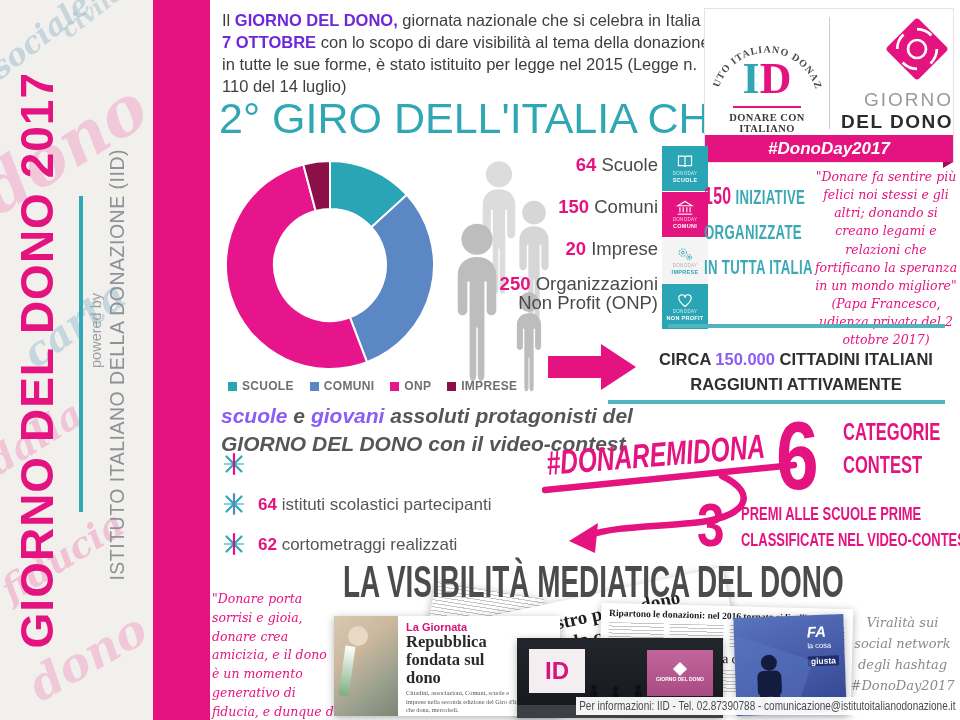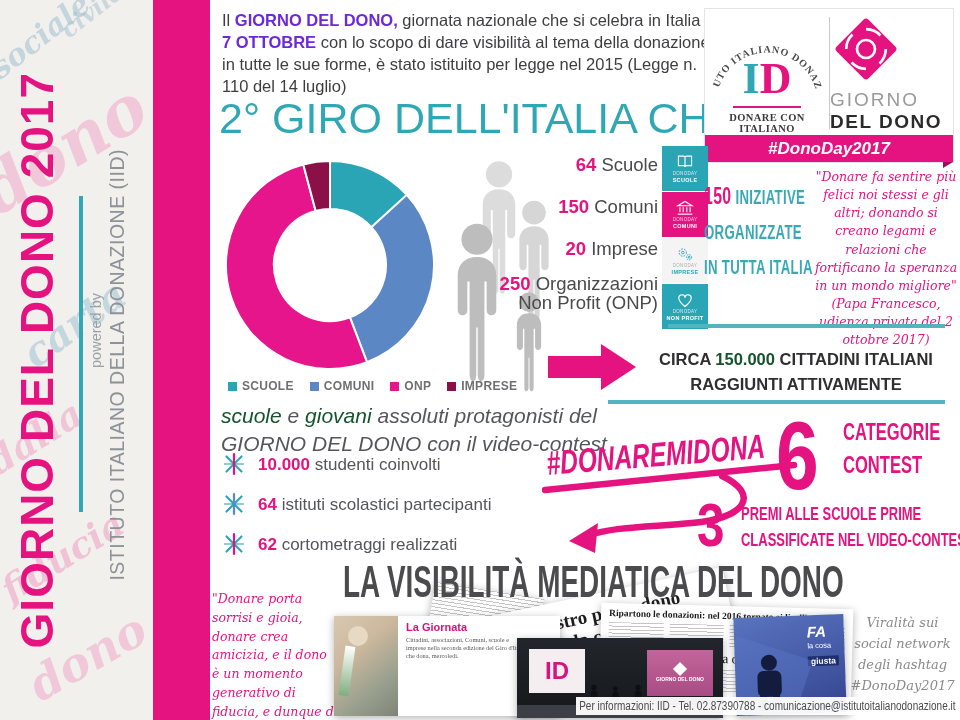--- a/index.html
+++ b/index.html
@@ -10,32 +10,32 @@
   .sidebar{position:absolute;left:0;top:0;width:153px;height:720px;background:#f2f0ec;overflow:hidden;}
   .wm{position:absolute;font-family:"DejaVu Serif",serif;font-style:italic;font-weight:bold;white-space:nowrap;pointer-events:none;}
   .vwrap{position:absolute;display:flex;align-items:center;justify-content:center;}
   .vtext{writing-mode:vertical-rl;transform:rotate(180deg);white-space:nowrap;}
   .side-title{font-size:46px;font-weight:800;color:#e5137f;letter-spacing:1px;}
   .side-rule{position:absolute;left:79px;top:196px;width:4px;height:316px;background:#2fa7b4;}
   .side-powered{font-size:14.5px;color:#9aa1a6;}
   .side-org{font-size:19.5px;color:#8c9298;letter-spacing:.5px;}
   .magbar{position:absolute;left:153px;top:0;width:57px;height:720px;background:#e5137f;}
   
-  .mag{color:#14532d;}
+  .mag{color:#8b5cf6;}
   .cond{transform-origin:0 0;display:inline-block;white-space:nowrap;}
   .hr-teal{position:absolute;height:3.5px;background:#53b4bf;}
   
   .intro{font-size:16.5px;line-height:1.33;color:#3e3e40;}
   .intro b{color:#6d28d9;}
   .main-title{font-size:43px;color:#2fa7b4;white-space:nowrap;transform:scaleX(.73);transform-origin:0 0;}
   
   .logo-card{position:absolute;left:704px;top:8px;width:250px;height:155px;background:#fff;border:1px solid #e4e4e4;box-sizing:border-box;}
   .logo-left{position:absolute;left:0;top:0;width:124px;height:126px;text-align:center;}
   .logo-divider{position:absolute;left:124px;top:8px;width:1px;height:112px;background:#c9c9c9;}
-  .logo-right{position:absolute;left:125px;top:4px;width:123px;height:122px;text-align:left;}
+  .logo-right{position:absolute;left:125px;top:4px;width:123px;height:122px;text-align:right;}
   .logo-tagline{font-family:"Liberation Serif",serif;font-weight:bold;font-size:10.5px;color:#3a3a3a;letter-spacing:.4px;}
   .brand1{font-size:19px;color:#9a9a9a;letter-spacing:2px;}
   .brand2{font-size:19px;color:#2b2b2b;font-weight:700;letter-spacing:1.5px;}
   .ribbon{position:absolute;left:0;top:126px;width:100%;height:27px;background:#e5137f;display:flex;align-items:center;justify-content:center;}
   .ribbon span{color:#fff;font-weight:800;font-style:italic;font-size:17px;}
   .ribbon i{position:absolute;right:0;bottom:-6px;border-style:solid;border-width:6px 10px 0 0;border-color:#9e0d59 transparent transparent transparent;}
   
   .legend{position:absolute;left:228px;top:379px;display:flex;gap:16px;align-items:center;}
   .legend .li{display:flex;gap:5px;align-items:center;font-size:12px;color:#6f6f71;font-weight:700;letter-spacing:.3px;}
   .legend .sq{width:9px;height:9px;display:inline-block;}
@@ -46,21 +46,21 @@
   .badge .l2{font-size:5.5px;font-weight:700;letter-spacing:.3px;}
   
   .initiatives{font-size:20px;color:#3aa9b4;line-height:35px;font-weight:700;letter-spacing:.5px;}
   .initiatives .num{font-size:24px;color:#e5137f;}
   .script{font-family:"DejaVu Serif",serif;font-style:italic;}
   .pope{font-size:12.5px;line-height:1.45;color:#e5137f;text-align:center;}
   .reach{font-size:16.5px;font-weight:700;color:#2f2f31;text-align:center;line-height:25px;}
   .arrow-right .shaft{position:absolute;left:0;top:12px;width:55px;height:22px;background:#e5137f;}
   .arrow-right .head{position:absolute;left:53px;top:0;width:0;height:0;border-top:23px solid transparent;border-bottom:23px solid transparent;border-left:35px solid #e5137f;}
   
-  .protag{font-style:italic;font-size:21px;color:#55565a;line-height:28px;white-space:nowrap;transform:scaleX(.78);transform-origin:0 0;}
+  .protag{font-style:italic;font-size:21px;color:#55565a;line-height:28px;white-space:nowrap;transform:scaleX(.78);transform-origin:0 0;font-weight:bold;}
   .bullet-text{font-size:17px;color:#55565a;white-space:nowrap;}
   .bullet-text b{color:#e5137f;}
   
   .bignum{color:#e5137f;font-weight:700;}
   .pinkcaps{color:#e5137f;font-weight:700;white-space:nowrap;}
   .hashtag{color:#e5137f;font-weight:800;font-style:italic;font-size:34px;white-space:nowrap;}
   
   .media-title{font-size:45px;font-weight:800;color:#4b4b4d;white-space:nowrap;transform:scaleX(.62);transform-origin:0 0;z-index:2;}
   .matta{font-size:12.5px;line-height:1.5;color:#e5137f;}
   .clip{position:absolute;background:#fff;box-shadow:0 2px 8px rgba(0,0,0,.3);box-sizing:border-box;}
@@ -262,21 +262,20 @@
   </div>
 
   <svg class="abs" style="left:222px;top:452px" width="24" height="24" viewBox="0 0 24 24">
       <line x1="2" y1="12" x2="22" y2="12" stroke="#8ccdd6" stroke-width="2"></line>
       <g stroke="#2fa7b4" stroke-width="2.2" stroke-linecap="round">
         <line x1="4.5" y1="4.5" x2="19.5" y2="19.5"></line>
         <line x1="19.5" y1="4.5" x2="4.5" y2="19.5"></line>
       </g>
       <line x1="12" y1="2" x2="12" y2="22" stroke="#e5137f" stroke-width="2.2" stroke-linecap="round"></line>
     </svg>
-  <div class="abs bullet-text" style="left:258px;top:455px"><b>10.000</b> <span>studenti coinvolti</span></div>
 
   <svg class="abs" style="left:222px;top:492px" width="24" height="24" viewBox="0 0 24 24">
       <line x1="2" y1="12" x2="22" y2="12" stroke="#8ccdd6" stroke-width="2"></line>
       <g stroke="#2fa7b4" stroke-width="2.2" stroke-linecap="round">
         <line x1="4.5" y1="4.5" x2="19.5" y2="19.5"></line>
         <line x1="19.5" y1="4.5" x2="4.5" y2="19.5"></line>
       </g>
       <line x1="12" y1="2" x2="12" y2="22" stroke="#5b87c4" stroke-width="2.2" stroke-linecap="round"></line>
     </svg>
   <div class="abs bullet-text" style="left:258px;top:495px"><b>64</b> <span>istituti scolastici partecipanti</span></div>
@@ -324,20 +323,21 @@
     <div class="nlines" style="height:20px;margin-top:6px"></div>
   </div>
 
   <div class="clip" style="left:334px;top:616px;width:226px;height:100px;z-index:2;display:flex">
     <div style="width:64px;background:linear-gradient(140deg,#d9c9b2 0%,#cbb89d 35%,#9aa08e 70%,#7d8577 100%);position:relative">
       <div style="position:absolute;left:14px;top:10px;width:20px;height:20px;border-radius:50%;background:#e7d9c4"></div>
       <div style="position:absolute;left:8px;top:30px;width:10px;height:50px;background:linear-gradient(#fff,#7fae7f);transform:rotate(8deg)"></div>
     </div>
     <div style="flex:1;padding:5px 8px">
       <div style="font-size:11px;font-weight:700;color:#d6147c">La Giornata</div>
+      <div class="serif" style="font-size:16.5px;font-weight:bold;color:#2a2a2a;line-height:1.08;width:110px">Repubblica fondata sul dono</div>
       <div class="serif" style="font-size:6.3px;color:#555;line-height:1.3;margin-top:3px;width:120px">Cittadini, associazioni, Comuni, scuole e imprese nella seconda edizione del Giro d'Italia che dona, mercoledì.</div>
     </div>
   </div>
 
   <div class="clip" style="left:600px;top:606px;width:252px;height:104px;transform:rotate(1.5deg);z-index:2;padding:5px 8px">
     <div class="serif" style="font-size:9.5px;font-weight:bold;color:#1c1c1c;white-space:nowrap;overflow:hidden">Ripartono le donazioni: nel 2016 tornate ai livelli pre crisi</div>
     <div style="display:flex;gap:6px;margin-top:4px">
       <div class="nlines" style="flex:1;height:22px"></div>
         <div class="nlines" style="flex:1;height:22px"></div>
         <div class="nlines" style="flex:1;height:22px"></div>

